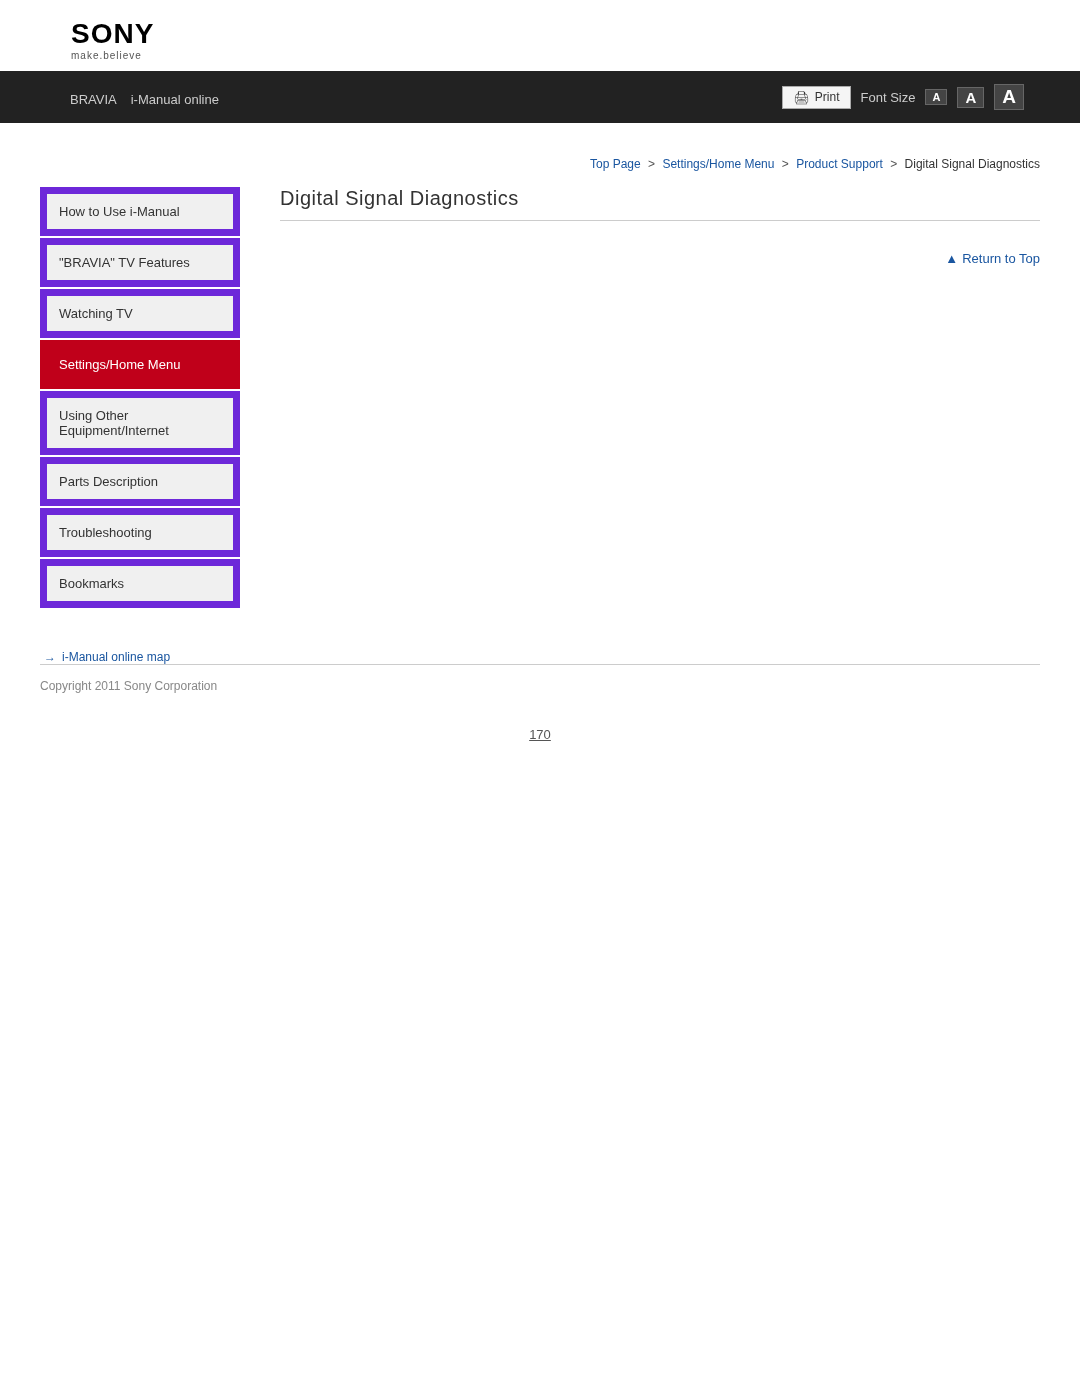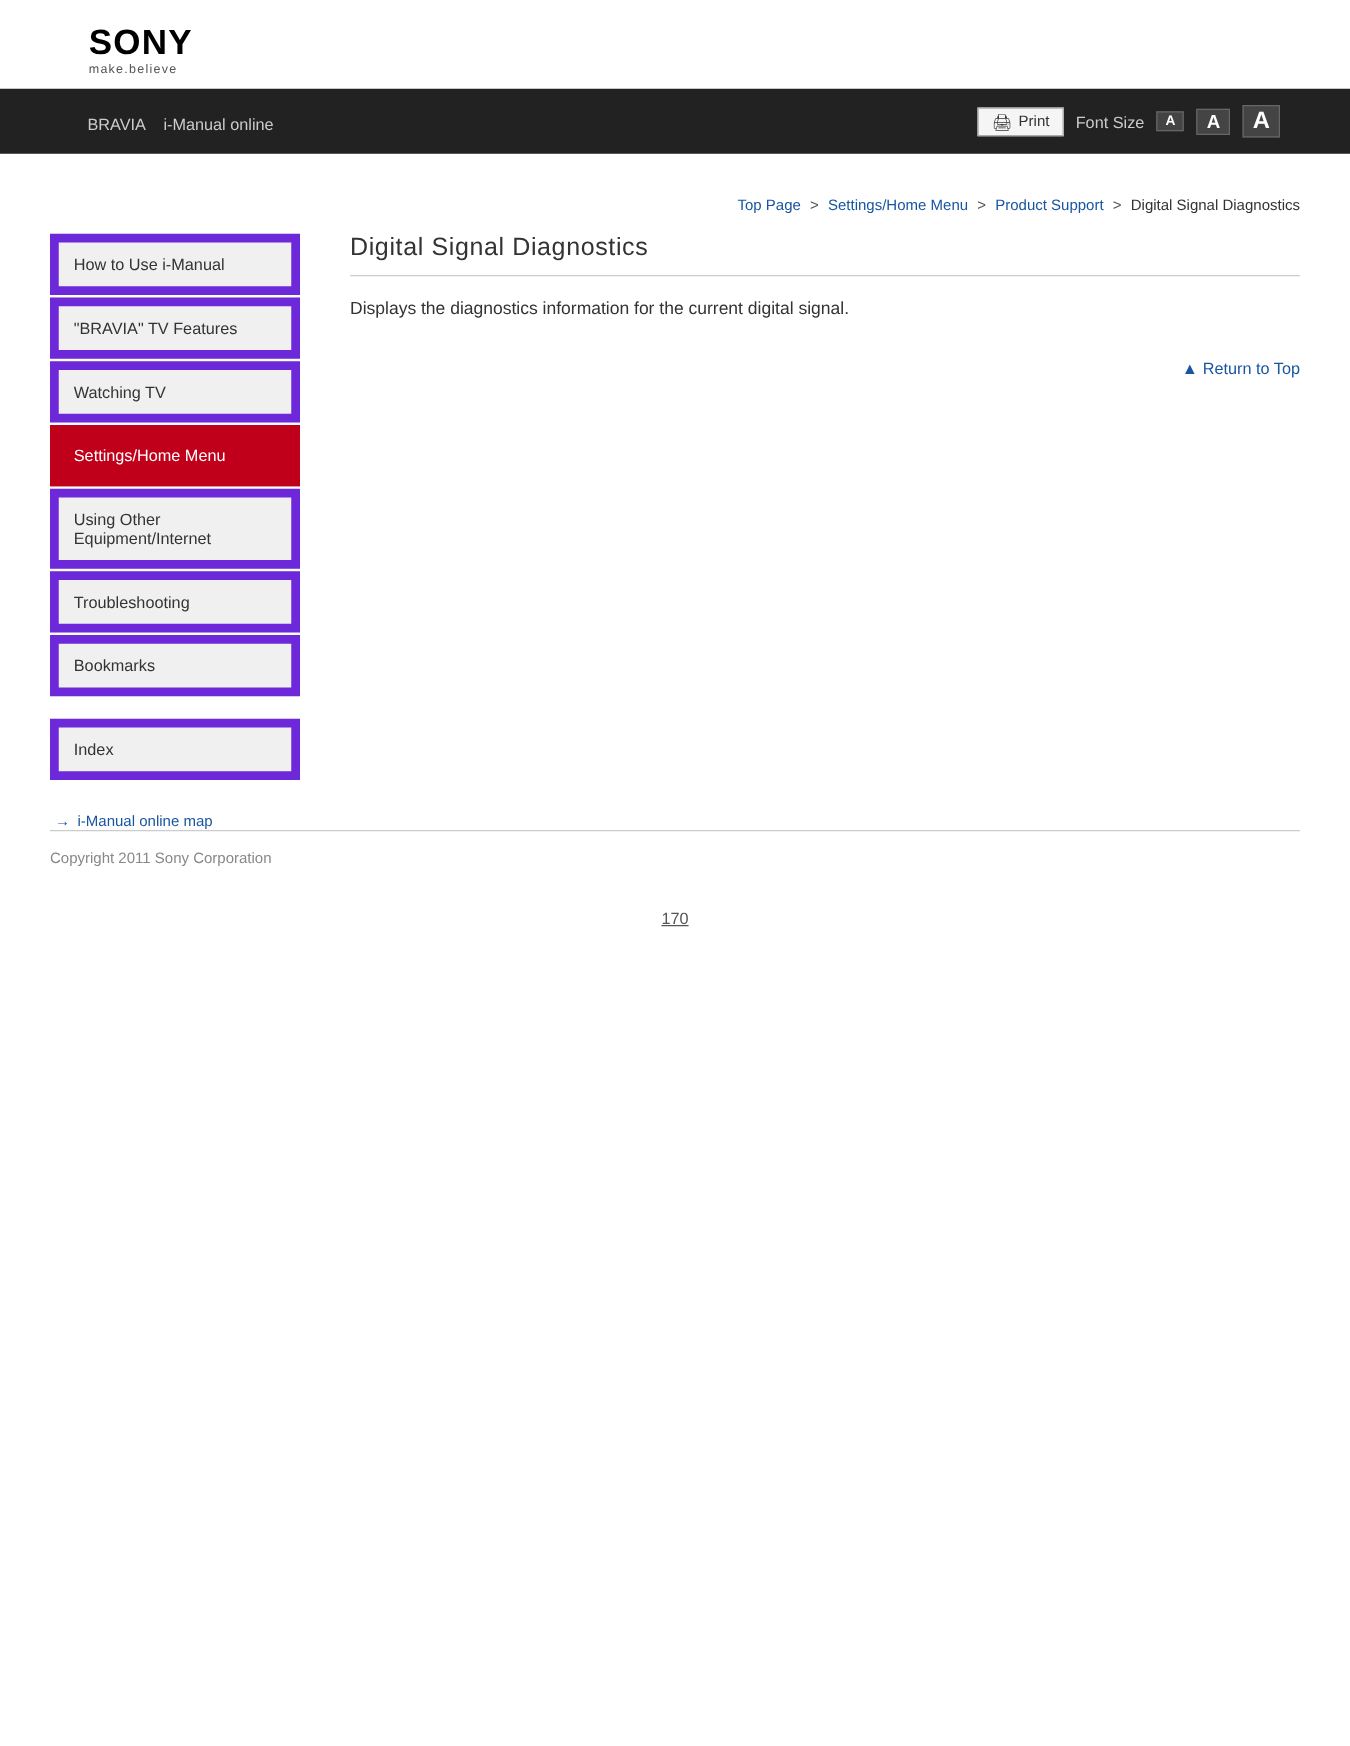--- a/index.html
+++ b/index.html
@@ -255,34 +255,33 @@
 </div>
 
 <div class="main-layout">
 
   <div class="sidebar">
     <a class="sidebar-item" href="#">How to Use i-Manual</a>
     <a class="sidebar-item" href="#">"BRAVIA" TV Features</a>
     <a class="sidebar-item" href="#">Watching TV</a>
     <a class="sidebar-item active" href="#">Settings/Home Menu</a>
     <a class="sidebar-item" href="#">Using Other Equipment/Internet</a>
+    <a class="sidebar-item" href="#">Parts Description</a>
     <a class="sidebar-item" href="#">Troubleshooting</a>
     <a class="sidebar-item" href="#">Bookmarks</a>
     <div class="sidebar-gap"></div>
-    <a class="sidebar-item" href="#">Index</a>
     <div class="sidebar-gap"></div>
     <a class="sidebar-link" href="#">
       <span class="arrow-icon">→</span>
       <span>i-Manual online map</span>
     </a>
   </div>
 
   <div class="content">
     <h1 class="page-title">Digital Signal Diagnostics</h1>
-    <p class="page-description">Displays the diagnostics information for the current digital signal.</p>
 
     <div class="return-to-top-row">
       <a class="return-to-top" href="#">
         <span>▲</span>
         <span>Return to Top</span>
       </a>
     </div>
   </div>
 
 </div>

